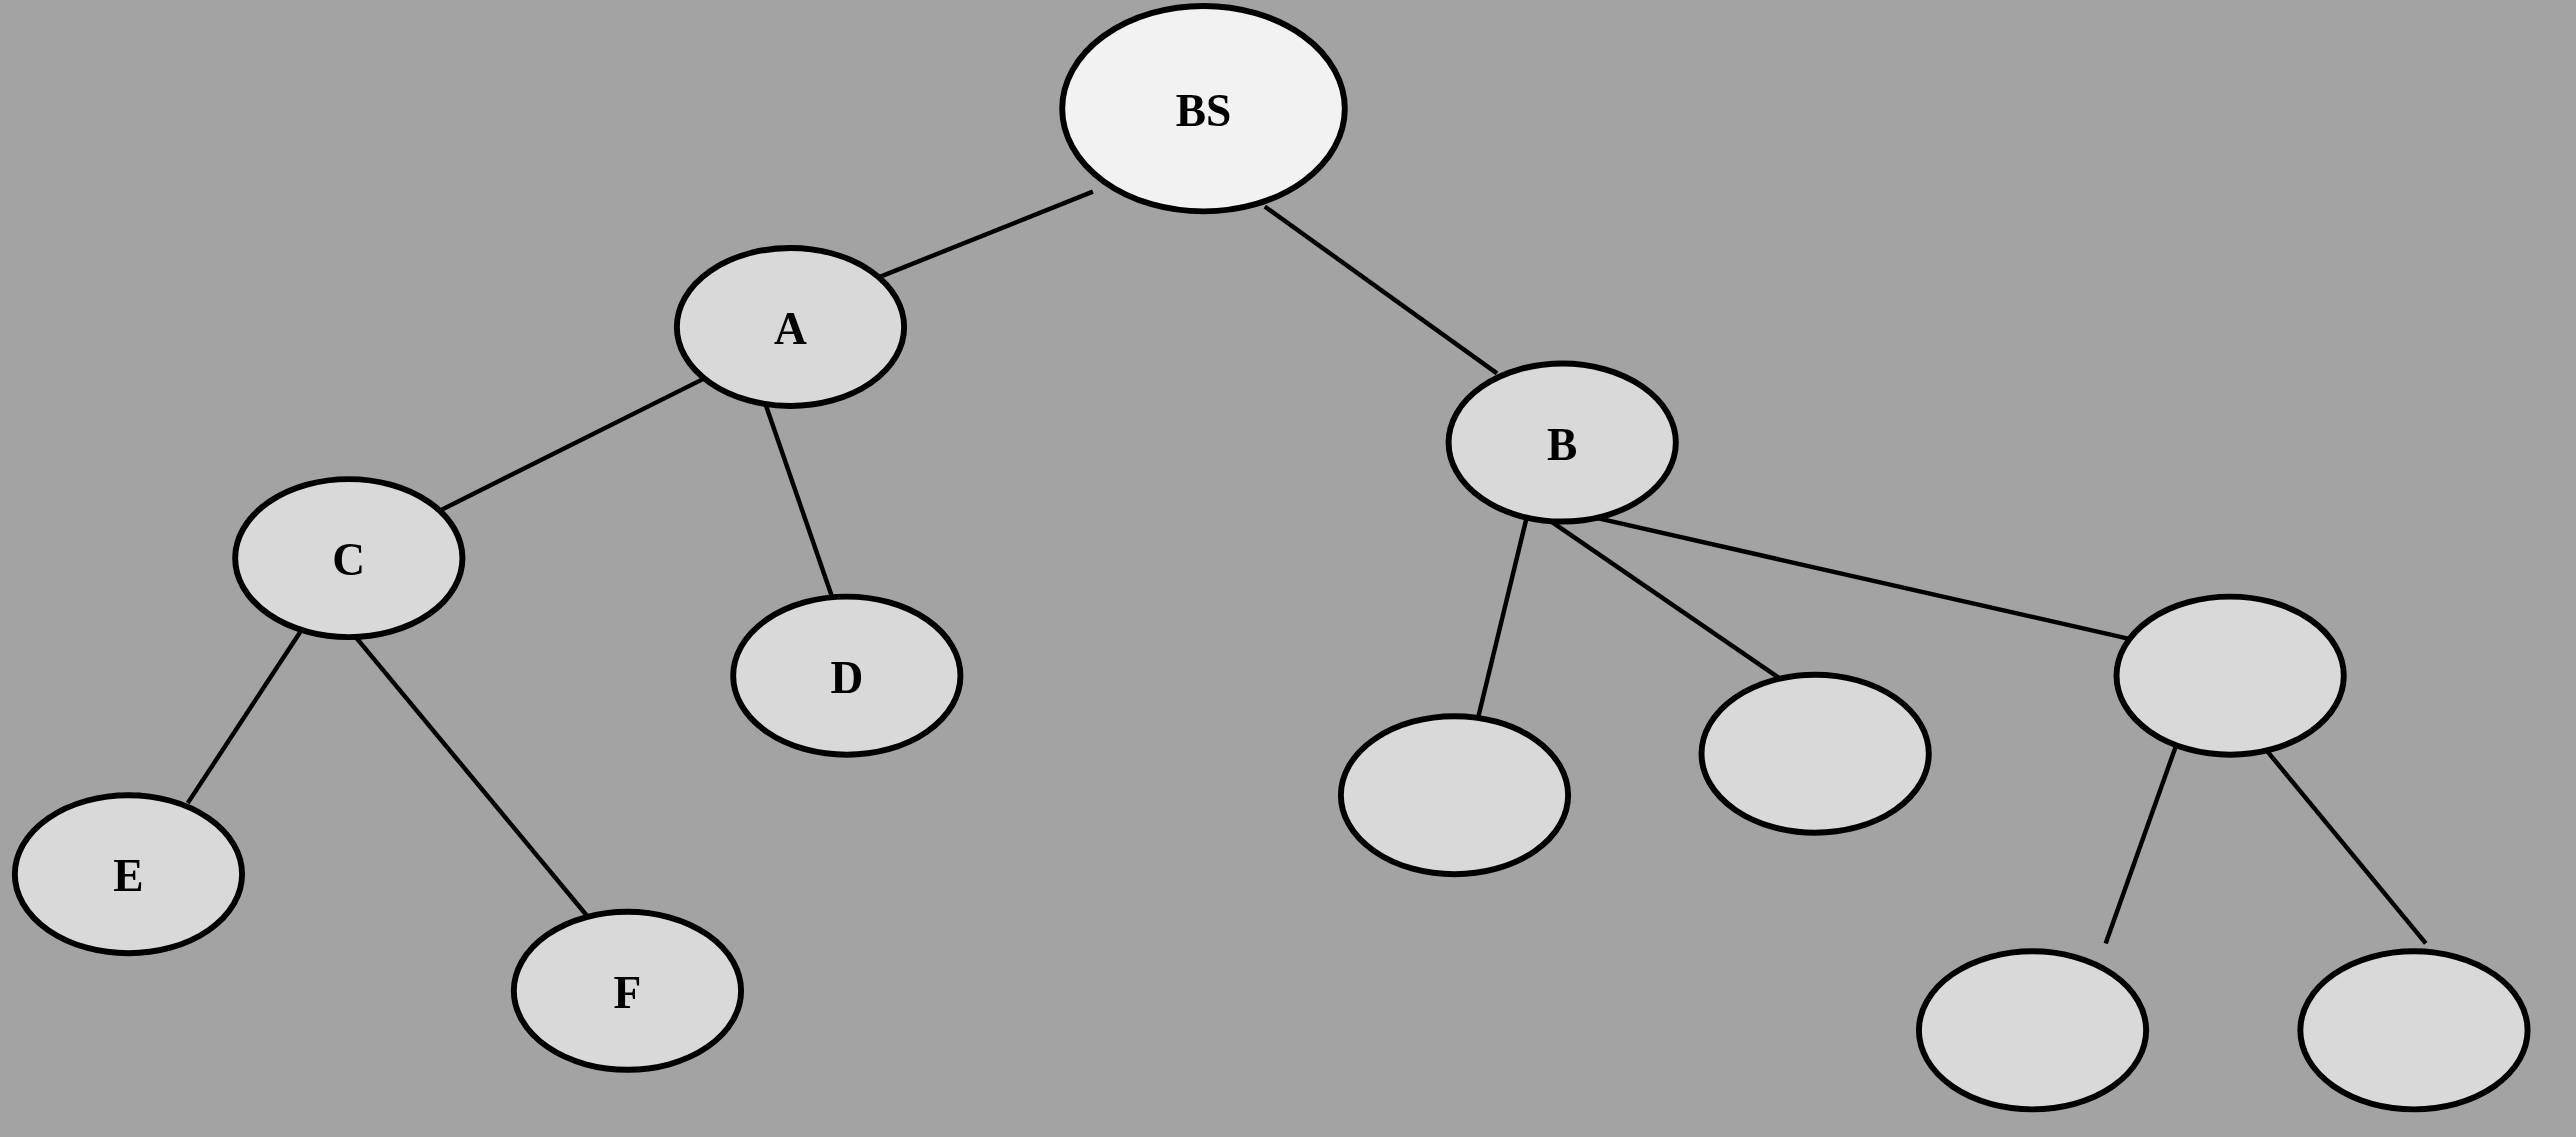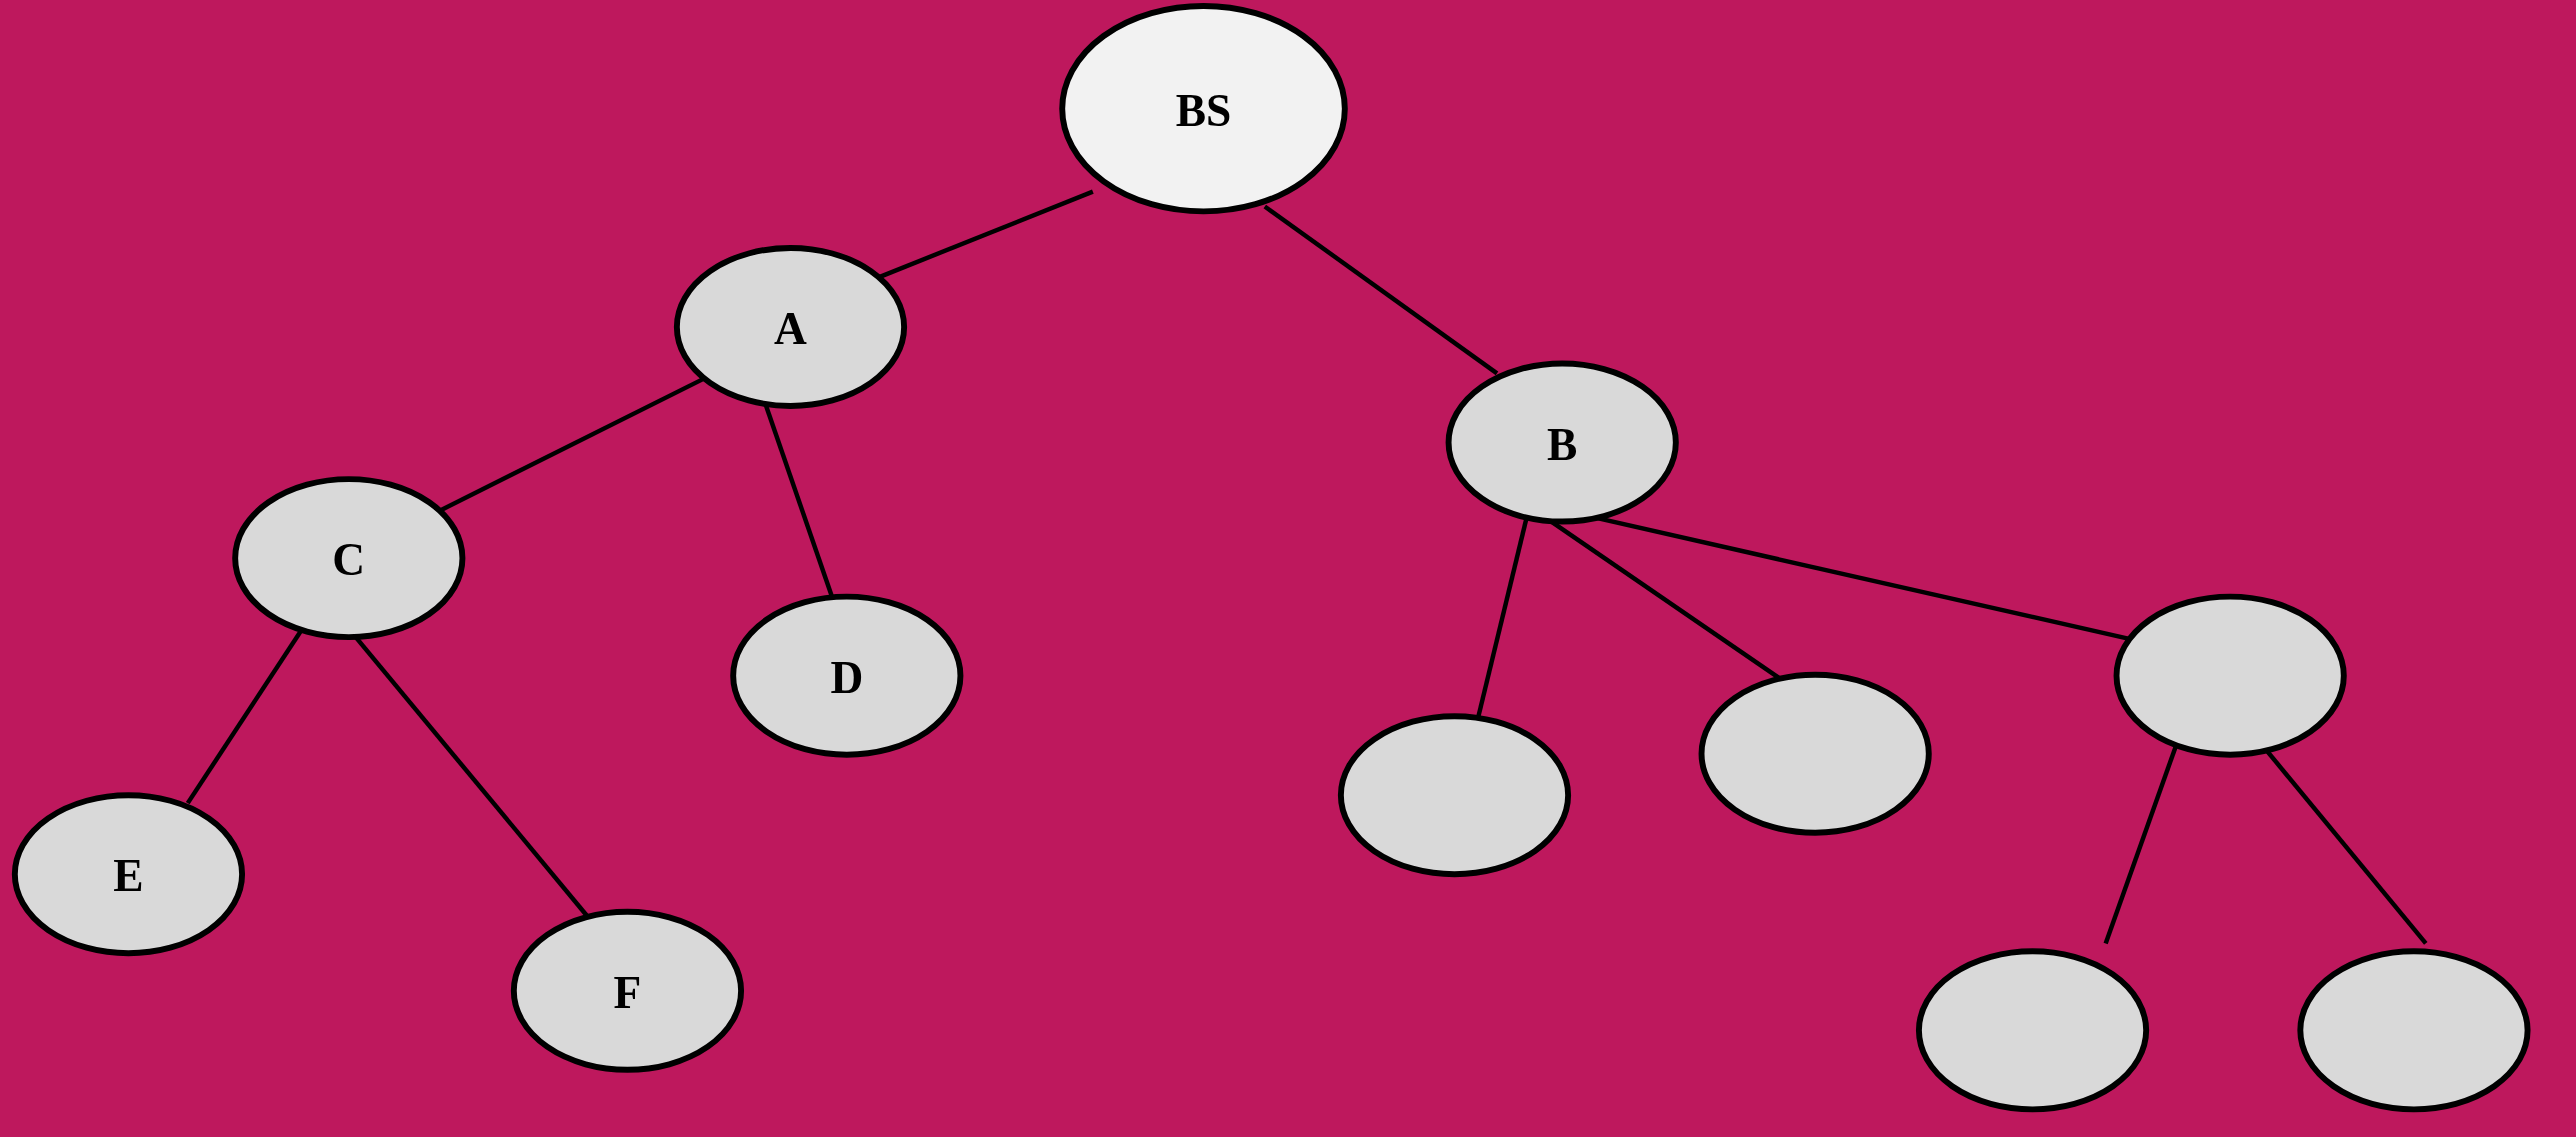--- a/index.html
+++ b/index.html
@@ -10,21 +10,21 @@
   body {
     width: 2576px;
     height: 1137px;
     overflow: hidden;
     font-family: "Liberation Serif", "DejaVu Serif", serif;
   }
   #graph-canvas {
     position: relative;
     width: 2576px;
     height: 1137px;
-    background: #be185d;
+    background: #a3a3a3;
   }
   svg.graph-svg {
     position: absolute;
     top: 0;
     left: 0;
     width: 2576px;
     height: 1137px;
     display: block;
   }
   .edge-line {

